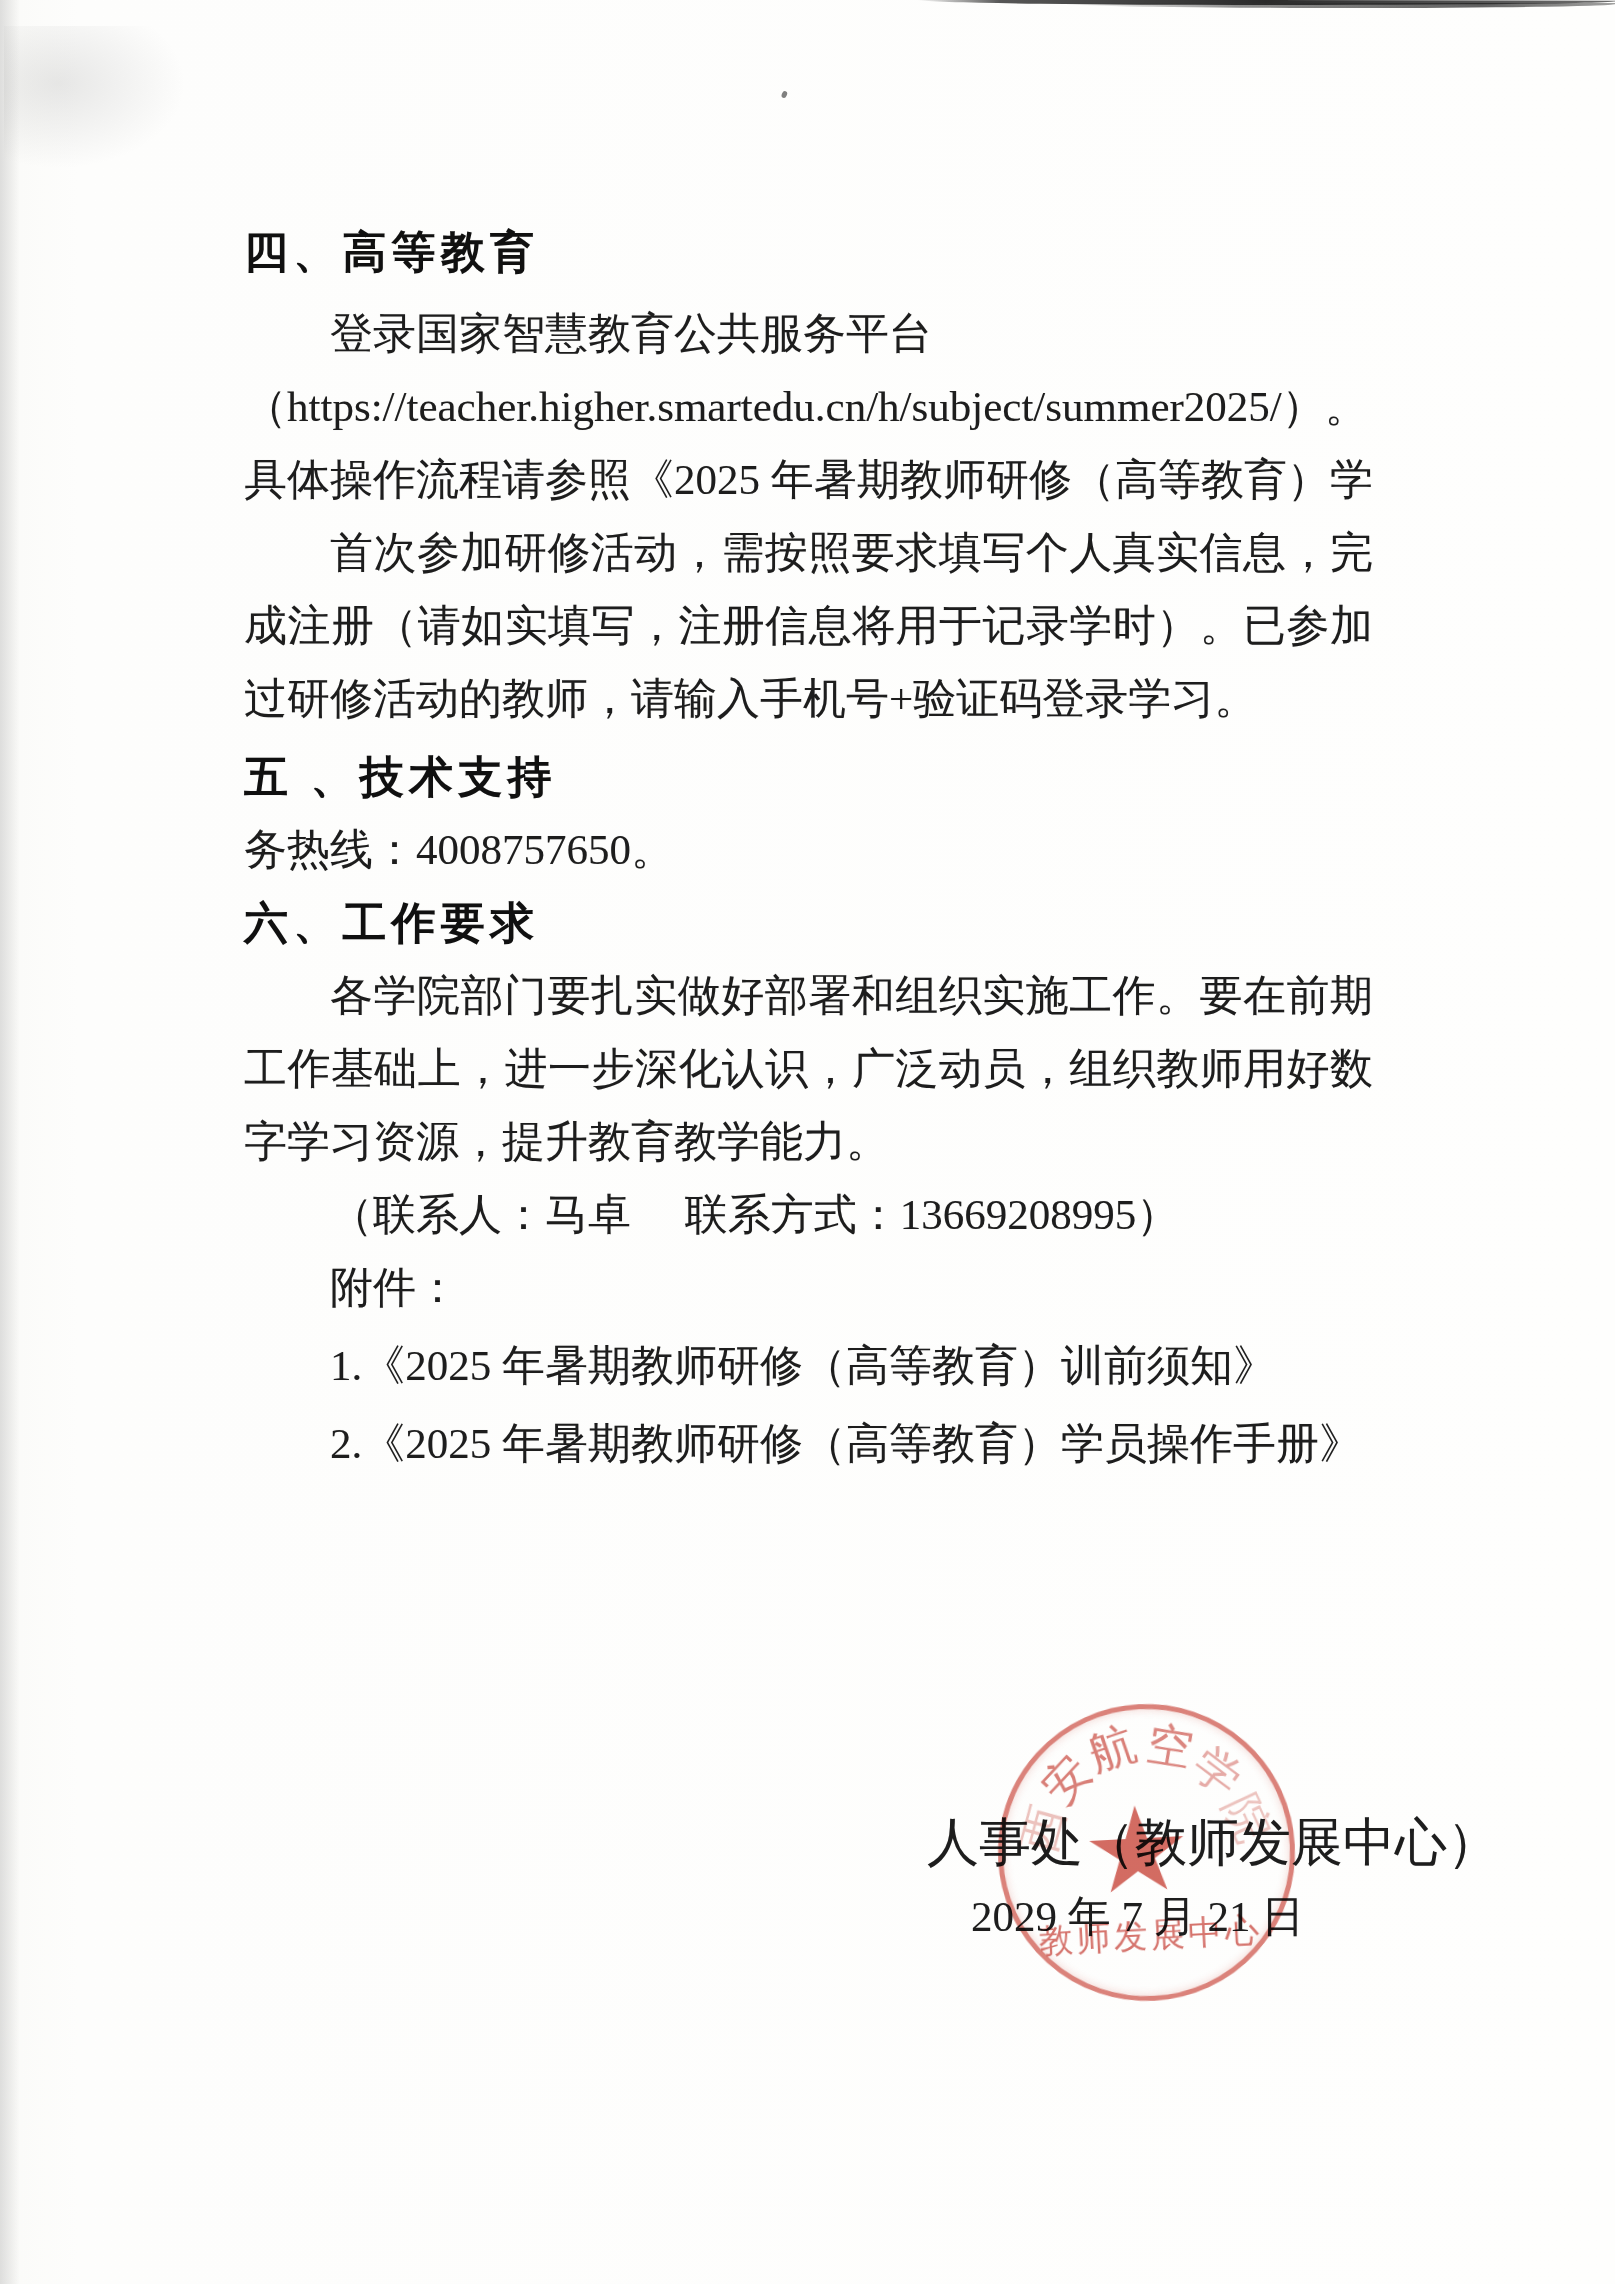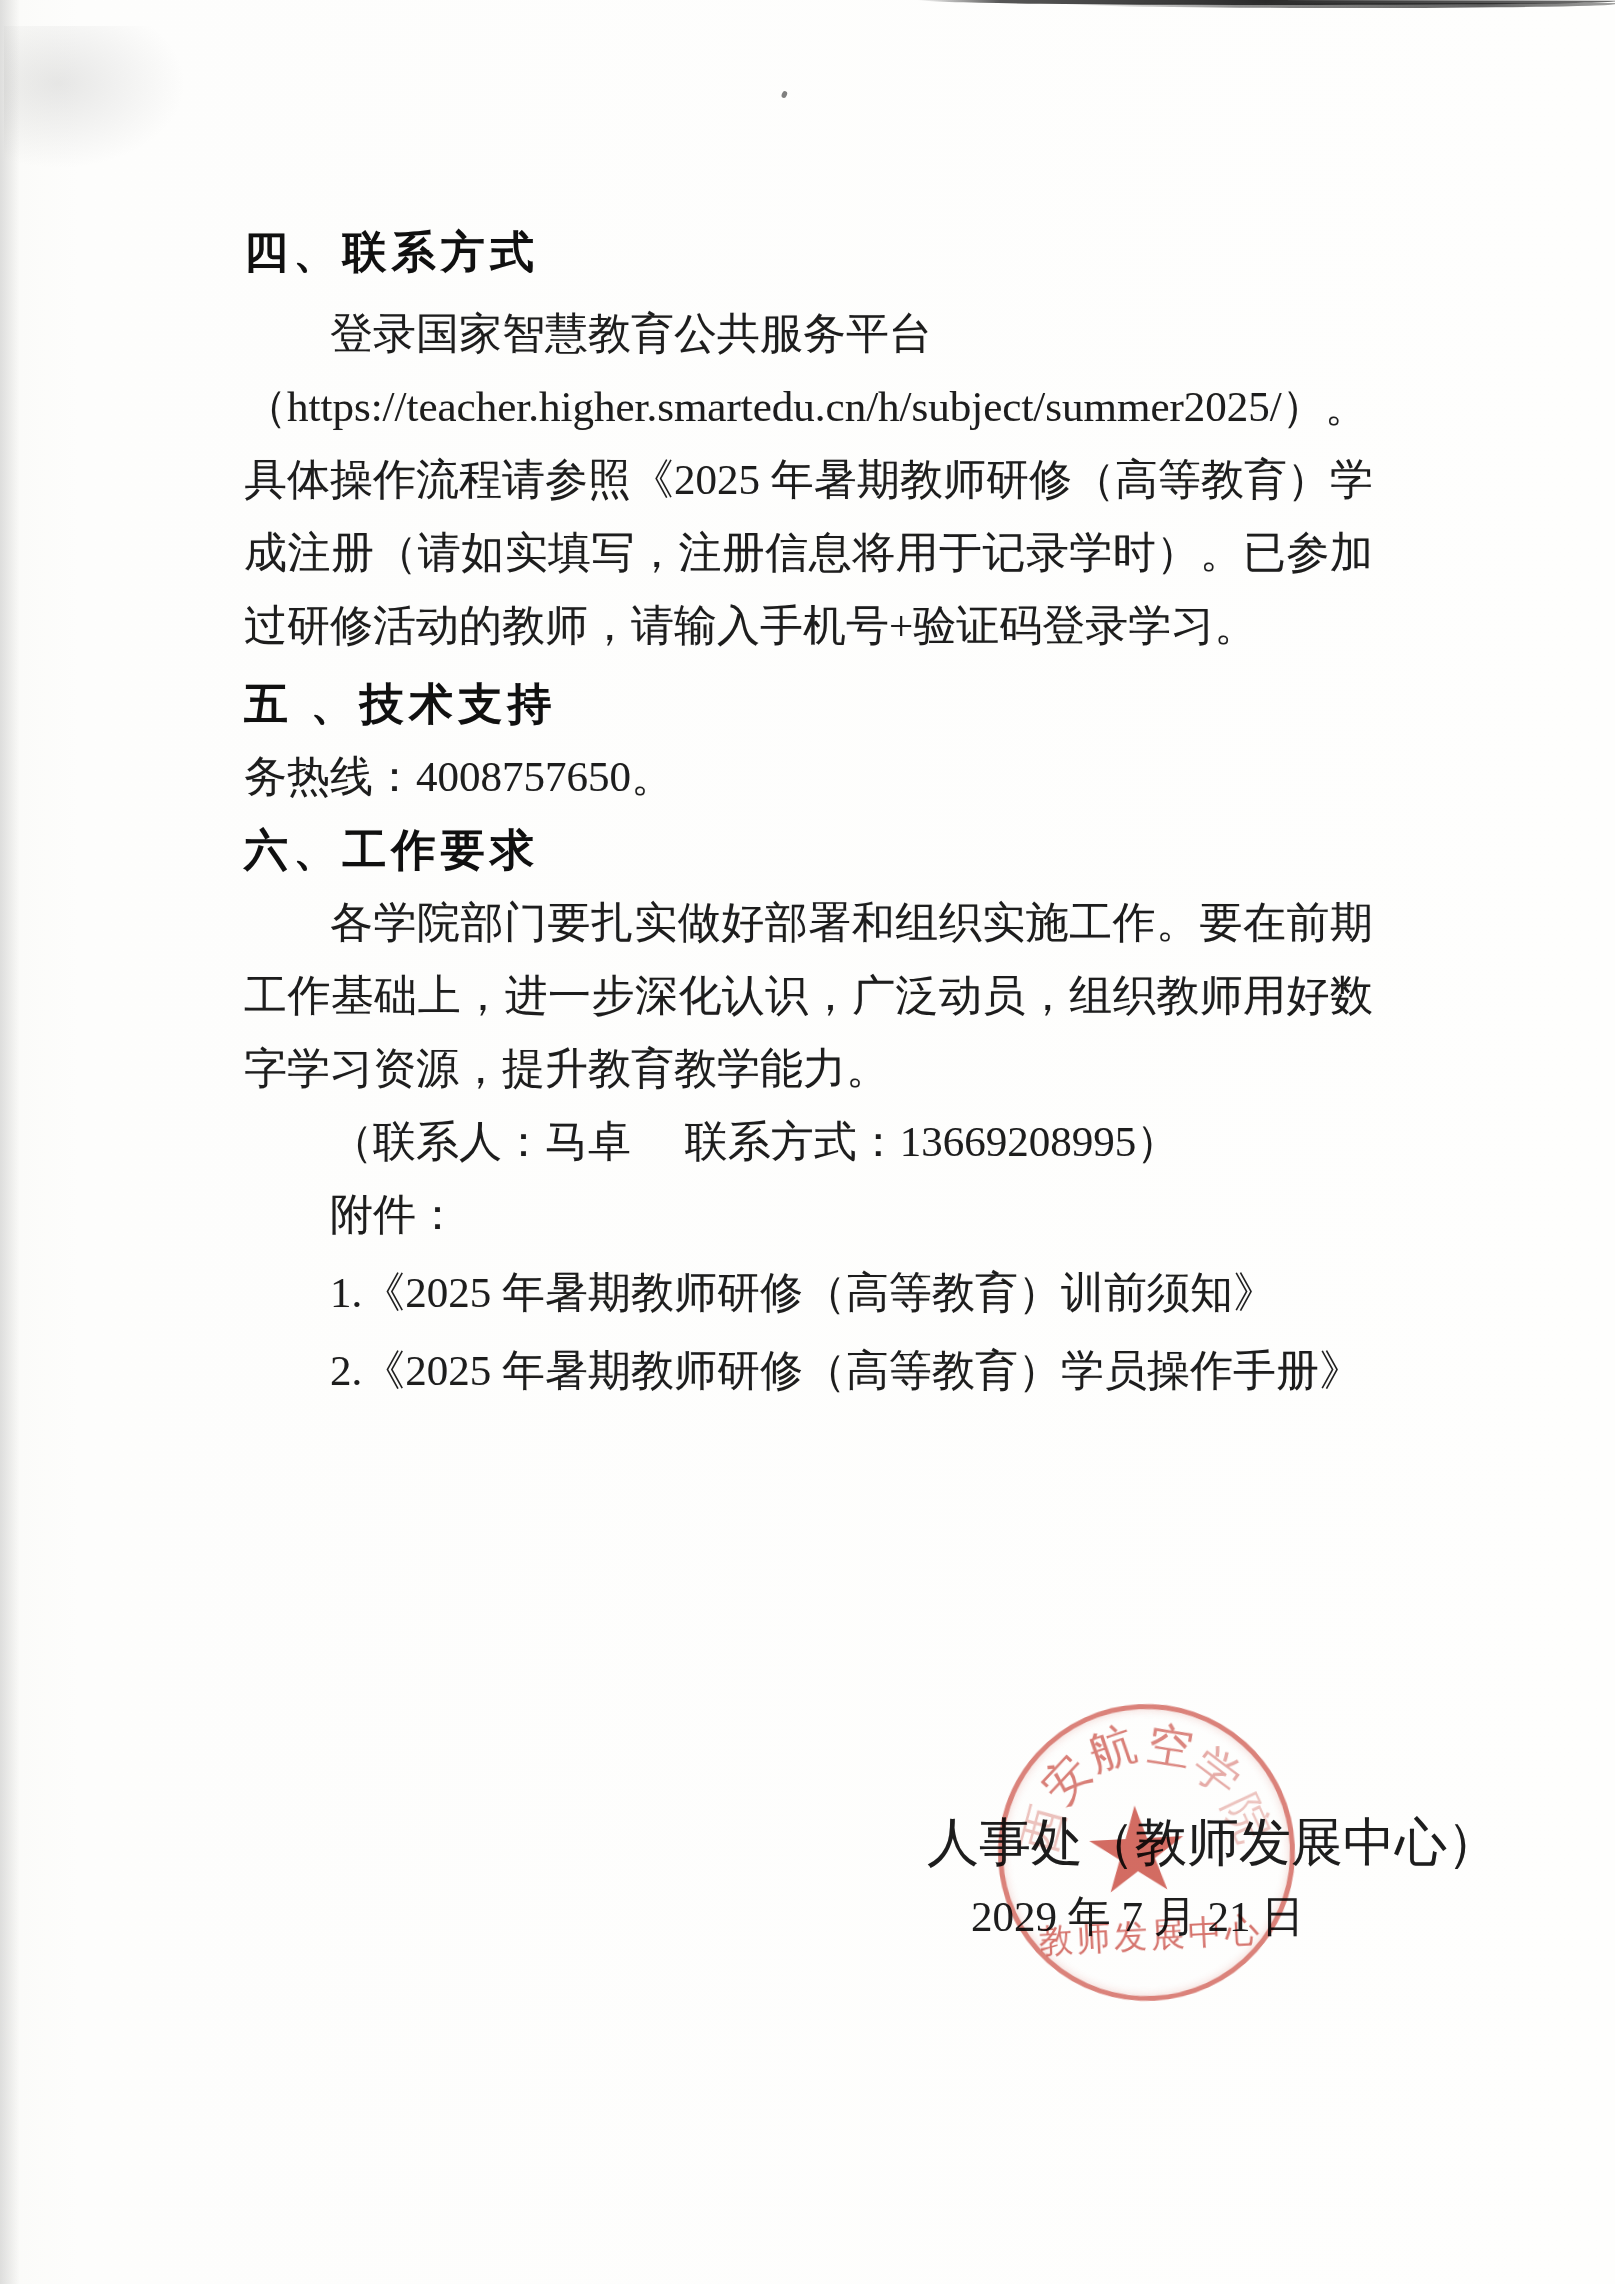--- a/index.html
+++ b/index.html
@@ -107,24 +107,25 @@
 
 <div class="page">
 
   <div class="streak1"></div>
   <div class="streak2"></div>
   <div class="smudge-tl"></div>
   <div class="edge-left"></div>
   <div class="ink-dot"></div>
 
   <div class="doc">
-    <div class="line h h0">四、联系方式</div>
+    <div class="line h h0">四、高等教育</div>
     <div class="line indent">登录国家智慧教育公共服务平台</div>
     <div class="line url">（https://teacher.higher.smartedu.cn/h/subject/summer2025/）。</div>
     <div class="line fill">具体操作流程请参照《2025 年暑期教师研修（高等教育）学</div>
+    <div class="line indent fill">首次参加研修活动，需按照要求填写个人真实信息，完</div>
     <div class="line fill">成注册（请如实填写，注册信息将用于记录学时）。已参加</div>
     <div class="line">过研修活动的教师，请输入手机号+验证码登录学习。</div>
     <div class="line h h8">五 、技术支持</div>
     <div class="line">务热线：4008757650。</div>
     <div class="line h">六、工作要求</div>
     <div class="line indent fill">各学院部门要扎实做好部署和组织实施工作。要在前期</div>
     <div class="line fill">工作基础上，进一步深化认识，广泛动员，组织教师用好数</div>
     <div class="line">字学习资源，提升教育教学能力。</div>
     <div class="line indent">（联系人：马卓　 联系方式：13669208995）</div>
     <div class="line indent">附件：</div>

